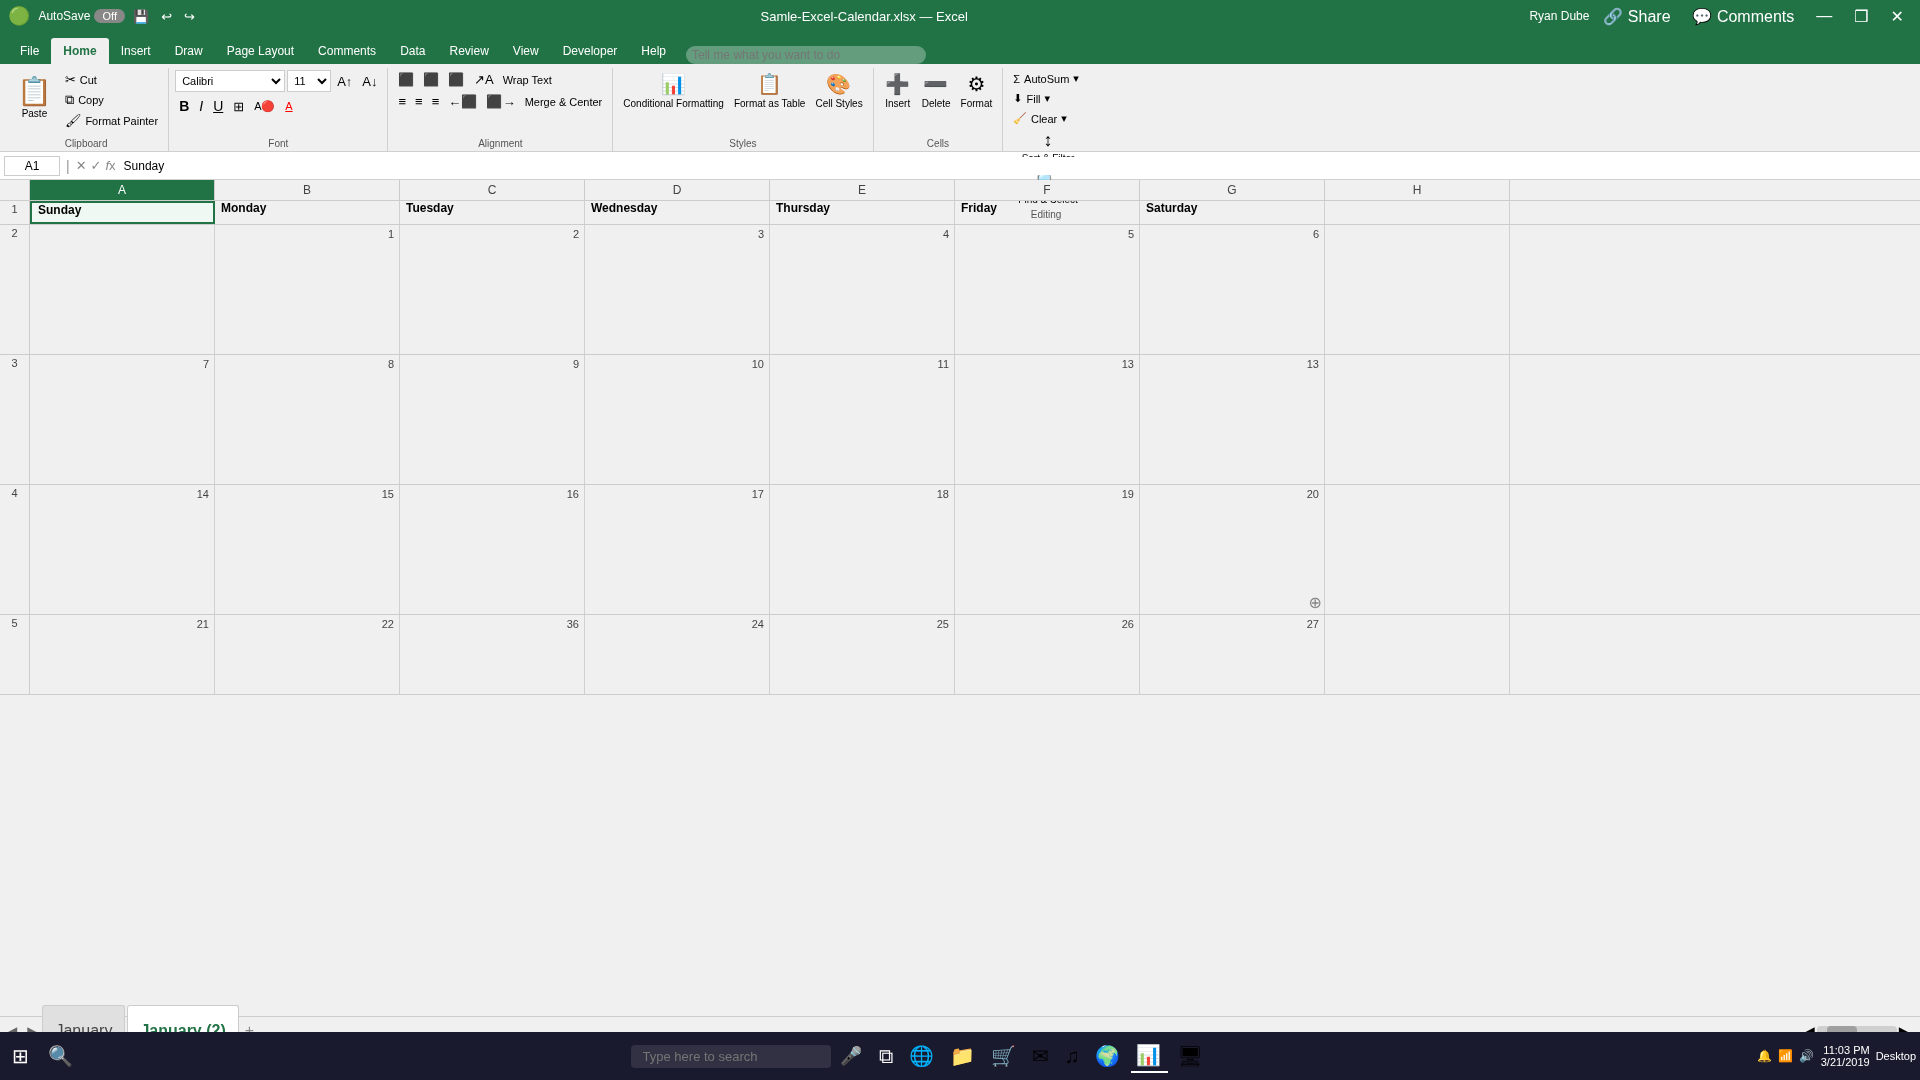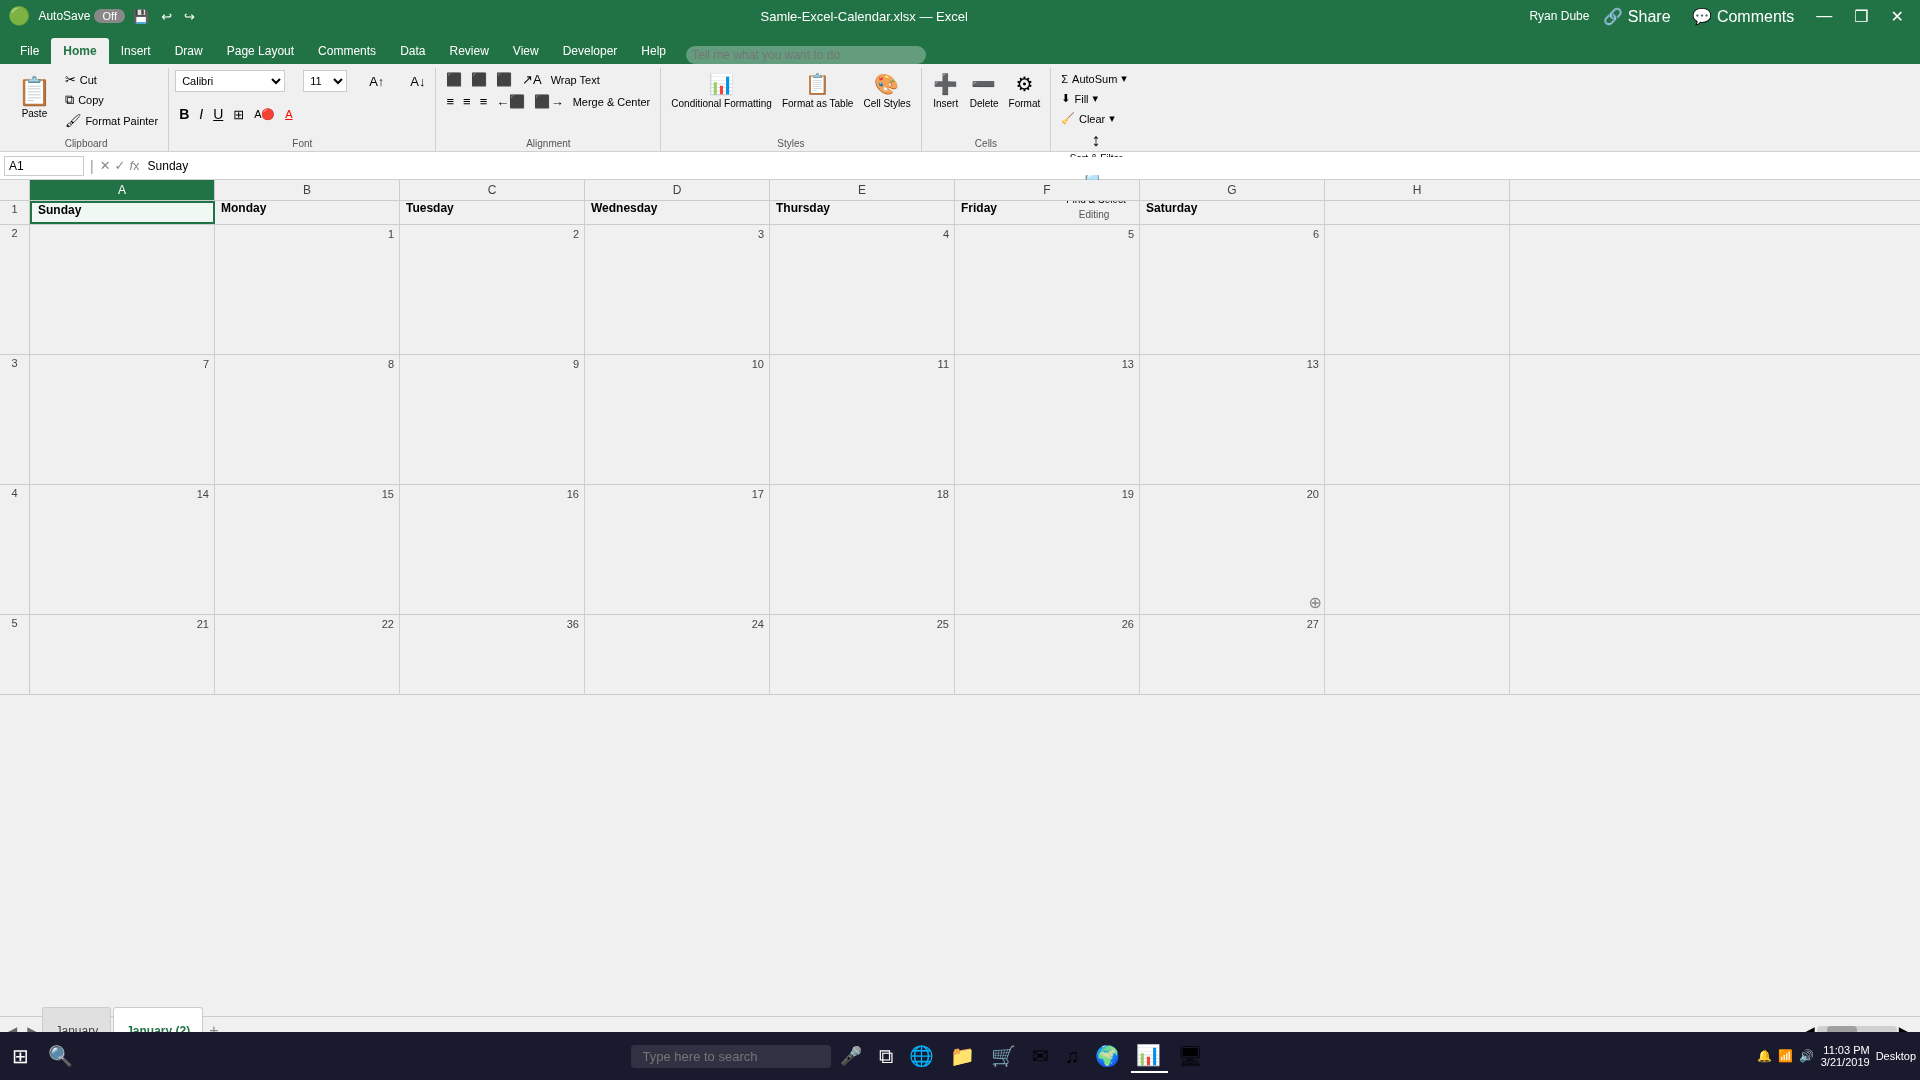--- a/index.html
+++ b/index.html
@@ -104,24 +104,25 @@
     .formula-bar {
       background: white;
       border-bottom: 1px solid #d0d0d0;
       display: flex;
       align-items: center;
       height: 28px;
       padding: 0 4px;
       gap: 4px;
     }
     .cell-ref {
-      width: 80px;
+      width: 56px;
       border: 1px solid #ccc;
       padding: 2px 4px;
       font-size: 12px;
+      text-align: center;
     }
     .formula-divider { color: #999; font-size: 14px; padding: 0 2px; }
     .formula-icons { display: flex; gap: 4px; color: #555; }
     .formula-input {
       flex: 1;
       border: none;
       outline: none;
       font-size: 12px;
       padding: 2px 4px;
     }
@@ -208,21 +209,21 @@
       border-top: 1px solid #ccc;
       display: flex;
       align-items: center;
       height: 28px;
       padding: 0 4px;
       gap: 2px;
     }
     .sheet-tab-nav { background: none; border: none; cursor: pointer; color: #666; font-size: 12px; padding: 2px 4px; }
     .sheet-tab {
       padding: 16px 12px;
-      font-size: 12px;
+      font-size: 16px;
       cursor: pointer;
       border: 1px solid #ccc;
       border-bottom: none;
       border-radius: 3px 3px 0 0;
       background: #e0e0e0;
       color: #444;
     }
     .sheet-tab.active {
       background: white;
       color: #217346;
@@ -275,21 +276,21 @@
     .align-row { display: flex; gap: 1px; margin-bottom: 1px; }
     .align-btn {
       background: none;
       border: 1px solid transparent;
       cursor: pointer;
       padding: 1px 3px;
       font-size: 13px;
       border-radius: 2px;
     }
 
-    .font-row { display: flex; align-items: center; gap: 18px; margin-bottom: 10px; }
+    .font-row { display: flex; align-items: center; gap: 2px; margin-bottom: 2px; }
     .font-row2 { display: flex; align-items: center; gap: 2px; }
 
     
     .paste-large {
       display: flex;
       flex-direction: column;
       align-items: center;
       cursor: pointer;
       padding: 4px 6px;
       border-radius: 2px;

